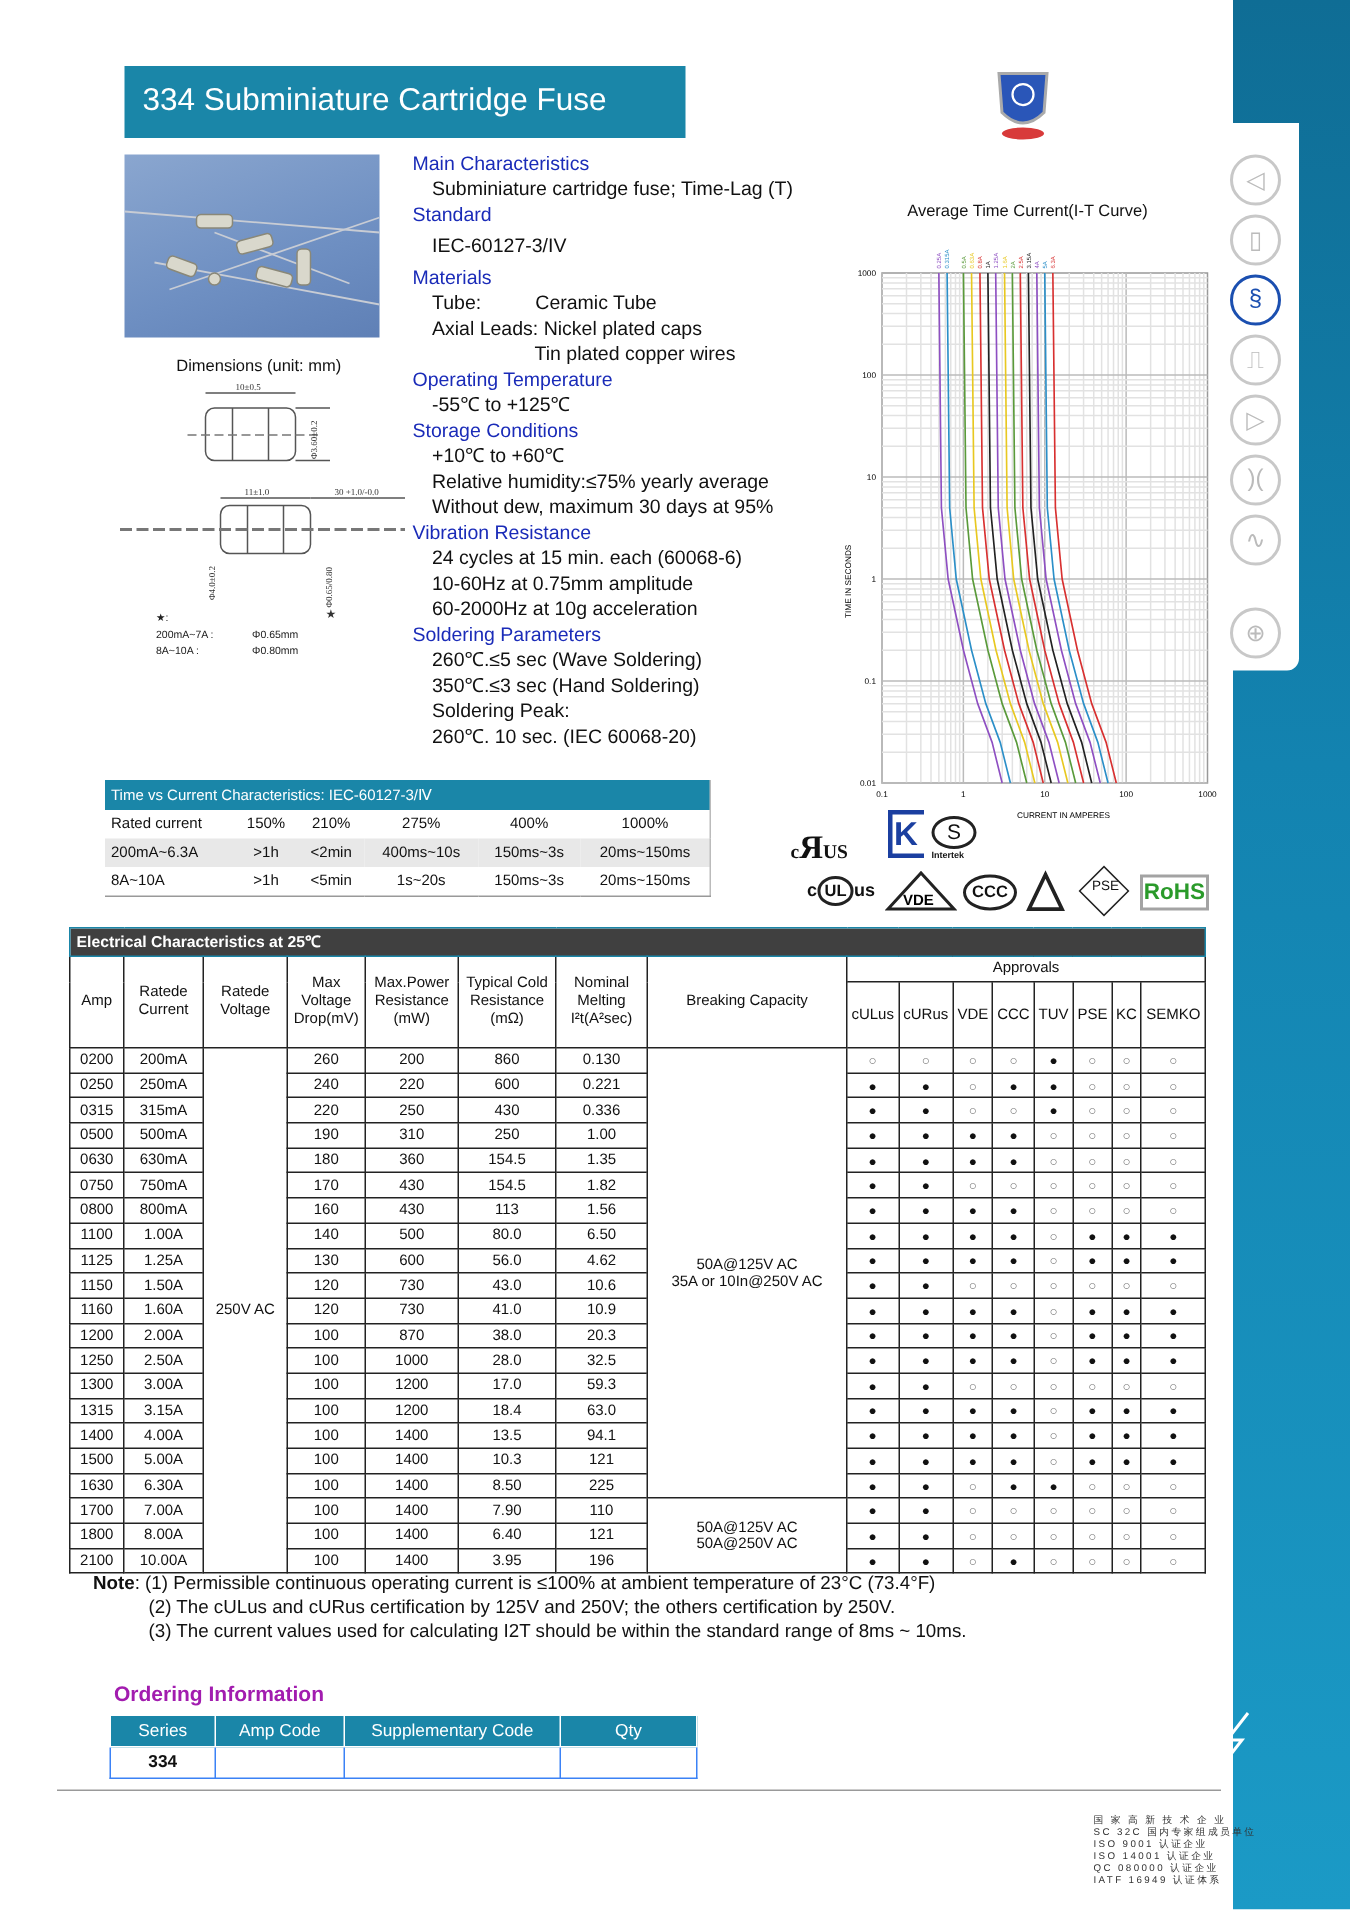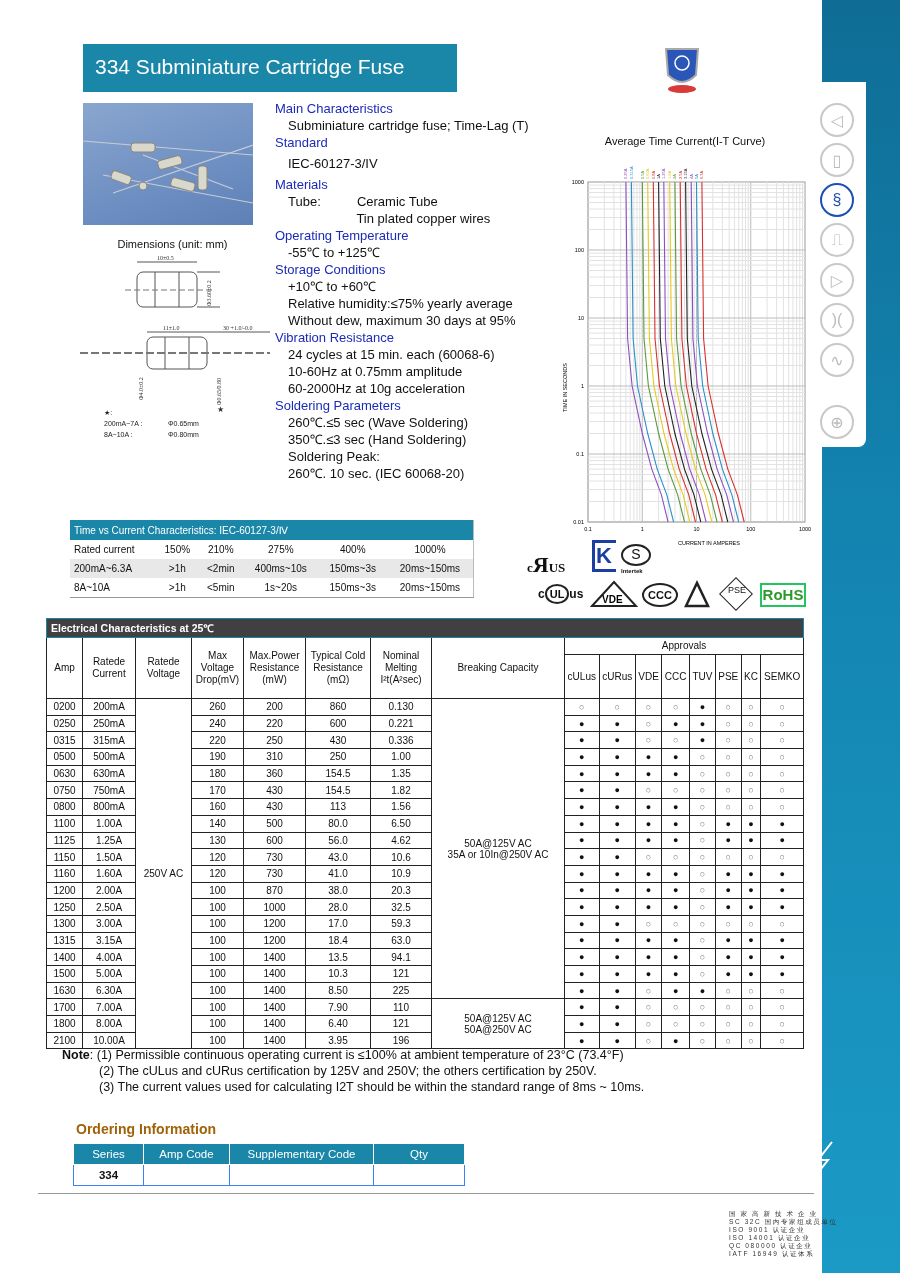--- a/index.html
+++ b/index.html
@@ -24,21 +24,21 @@
   .tvc td:first-child { text-align: left; }
   .tvc { border-bottom: 1px solid #999; border-right: 1px solid #bbb; }
   .elec { left: 46px; top: 618px; width: 758px; font-size: 10px; }
   .elec .cap { background: #404040; color: #fff; font-weight: bold; text-align: left; padding: 3px 4px; height: 17px; font-size: 10.5px; border: 1px solid #1a86a8; }
   .elec th { font-weight: normal; border: 1px solid #222; padding: 2px; line-height: 12px; }
   .elec td { border: 1px solid #222; text-align: center; height: 16.7px; padding: 0; }
   .elec td.dot { font-size: 9px; }
   .elec td.open { color: #777; }
   .note { left: 62px; top: 1047px; font-size: 12.5px; line-height: 16px; }
   .note .indent { padding-left: 37px; }
-  .order-title { left: 76px; top: 1121px; color: #a16207; font-weight: bold; font-size: 14px; }
+  .order-title { left: 76px; top: 1121px; color: #a21caf; font-weight: bold; font-size: 14px; }
   .order { left: 73px; top: 1143px; width: 392px; font-size: 11.5px; }
   .order th { background: #1a86a8; color: #fff; font-weight: normal; height: 21px; border: 1px solid #fff; }
   .order td { border: 1px solid #3b82f6; height: 21px; text-align: center; font-weight: bold; }
   .footline { left: 38px; top: 1193px; width: 776px; height: 1px; background: #999; }
   .footer-cn { left: 729px; top: 1210px; font-size: 6.5px; line-height: 8px; color: #333; letter-spacing: 1.6px; }
   .cert { font-weight: bold; }
 </style>
 </head>
 <body>
 
@@ -85,20 +85,21 @@
   </svg>
 </div>
 
 <div class="abs spec" id="spec">
     <div class="h">Main Characteristics</div>
     <div class="l" style="white-space: pre;">Subminiature cartridge fuse; Time-Lag (T)</div>
     <div class="h">Standard</div>
     <div class="l" style="white-space: pre; margin-top: 4px; margin-bottom: 4px;">IEC-60127-3/IV</div>
     <div class="h">Materials</div>
     <div class="l" style="white-space: pre;">Tube:          Ceramic Tube</div>
+    <div class="l" style="white-space: pre;">Axial Leads: Nickel plated caps</div>
     <div class="l" style="white-space: pre;">                   Tin plated copper wires</div>
     <div class="h">Operating Temperature</div>
     <div class="l" style="white-space: pre;">-55℃ to +125℃</div>
     <div class="h">Storage Conditions</div>
     <div class="l" style="white-space: pre;">+10℃ to +60℃</div>
     <div class="l" style="white-space: pre;">Relative humidity:≤75% yearly average</div>
     <div class="l" style="white-space: pre;">Without dew, maximum 30 days at 95%</div>
     <div class="h">Vibration Resistance</div>
     <div class="l" style="white-space: pre;">24 cycles at 15 min. each (60068-6)</div>
     <div class="l" style="white-space: pre;">10-60Hz at 0.75mm amplitude</div>
@@ -308,21 +309,21 @@
 <svg class="abs" style="left:590px;top:580px" width="48" height="28">
     <path d="M2 26 L24 2 L46 26 Z" fill="none" stroke="#222" stroke-width="2"></path>
     <text x="12" y="23" font-size="10" font-weight="bold" font-family="Liberation Sans,sans-serif">VDE</text>
   </svg>
 <div class="abs" style="left:642px;top:583px;width:36px;height:24px;border:2px solid #222;border-radius:50%;text-align:center;font-weight:bold;font-size:11px;line-height:20px">CCC</div>
 <svg class="abs" style="left:683px;top:580px" width="28" height="28">
     <path d="M3 26 L14 3 L25 26 Z" fill="none" stroke="#222" stroke-width="2.5"></path>
   </svg>
 <div class="abs" style="left:724px;top:582px;width:24px;height:24px;border:1.5px solid #222;transform:rotate(45deg)"></div>
 <div class="abs" style="left:728px;top:586px;font-size:9px;text-align:center;width:18px;line-height:9px">PSE</div>
-<div class="abs" style="left:760px;top:583px;width:46px;height:24px;border:2px solid #22c55e;color:#2a9a2a;font-weight:bold;font-size:15px;text-align:center;line-height:20px">RoHS</div>
+<div class="abs" style="left:760px;top:583px;width:46px;height:24px;border:2px solid #a3a3a3;color:#2a9a2a;font-weight:bold;font-size:15px;text-align:center;line-height:20px">RoHS</div>
 
 <table class="abs elec" id="elec">
   <thead>
     <tr>
         <th class="cap" colspan="17">Electrical Characteristics at 25℃</th>
       </tr>
     <tr>
       <th rowspan="2" style="width:36px">Amp</th>
       <th rowspan="2" style="width:53px">Ratede Current</th>
       <th rowspan="2" style="width:56px">Ratede Voltage</th>

